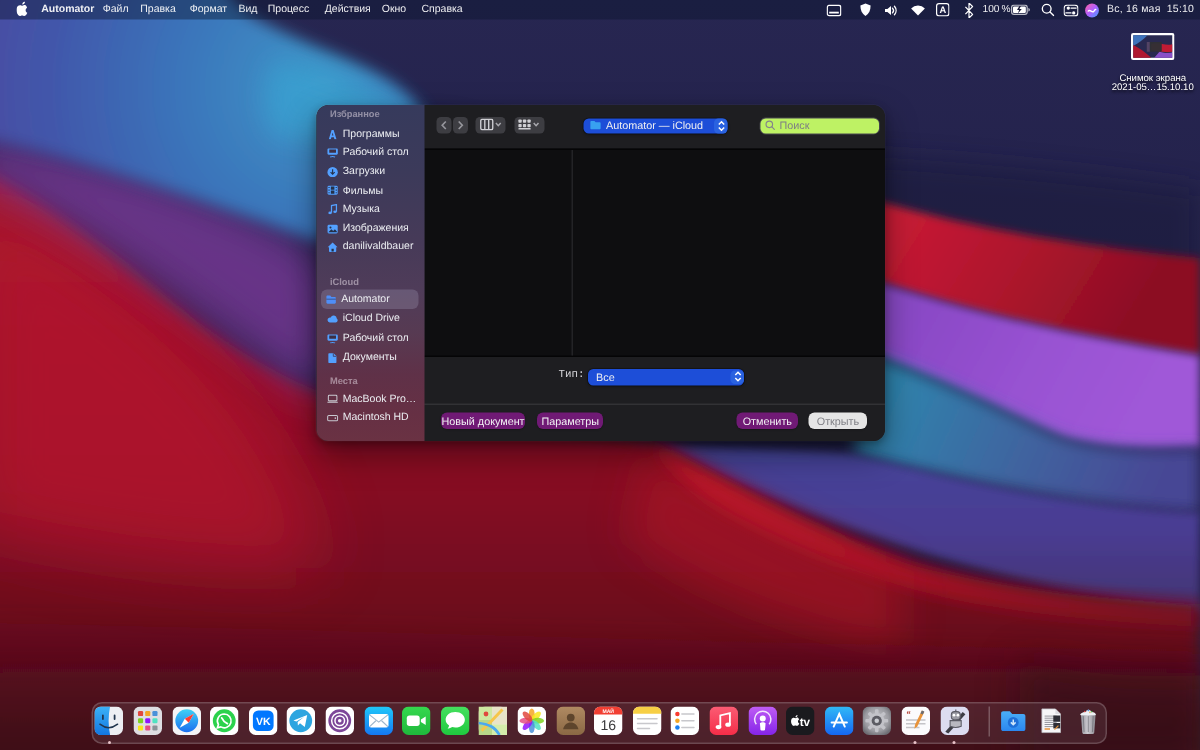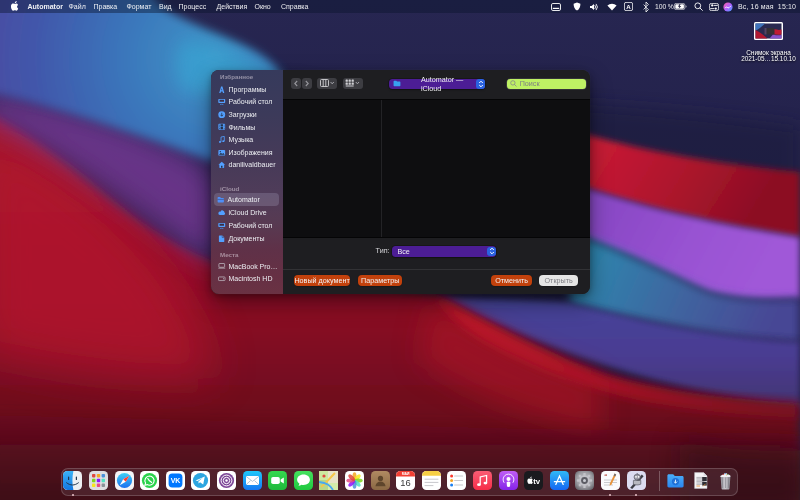--- a/index.html
+++ b/index.html
@@ -17,23 +17,23 @@
 #dlg{position:absolute;left:211px;top:69.5px;width:378.5px;height:224.5px;border-radius:8px;overflow:hidden;background:#1d1d20;box-shadow:0 9px 22px rgba(0,0,0,.42),0 2px 6px rgba(0,0,0,.3),0 0 1px rgba(255,255,255,.22);z-index:20;font-size:7.2px;color:#e8e8ec;}
 #sbar{position:absolute;left:0;top:0;width:71.5px;height:224.5px;background:linear-gradient(180deg,#363a5c 0%,#3c3a5a 20%,#463a58 40%,#4f3c59 55%,#573a52 68%,#5f3148 80%,#663044 92%,#6a3243 100%);}
 .srow{position:absolute;left:4px;width:64px;height:12.6px;display:flex;align-items:center;color:#eceef2;font-size:7px;white-space:nowrap;overflow:hidden;}
 .srow svg{margin:0 3px 0 3px;flex:0 0 auto;}
 .shdr{position:absolute;left:9px;color:rgba(235,225,235,.5);font-size:6.2px;font-weight:bold;white-space:nowrap;}
 .ssel{background:rgba(190,190,220,.22);border-radius:4px;}
 #dmain{position:absolute;left:71.5px;top:0;right:0;bottom:0;background:#1e1e21;}
 #browse{position:absolute;left:71.5px;top:29.5px;right:0;height:138.5px;background:#0e0e10;border-top:1px solid #050506;border-bottom:1px solid #050506;}
 #browse .vdiv{position:absolute;left:98px;top:0;bottom:0;width:1px;background:#232326;}
 .tbtn{position:absolute;top:8.5px;height:10.5px;background:#3d3d42;border-radius:3px;display:flex;align-items:center;justify-content:center;color:#9a9aa0;}
-.pop{position:absolute;background:#4c1d95;border-radius:3.5px;display:flex;align-items:center;color:#f0f0f2;box-shadow:0 0 0 .5px rgba(0,0,0,.4),0 1px 2px rgba(0,0,0,.3);gap:17px;}
+.pop{position:absolute;background:#1d4ed8;border-radius:3.5px;display:flex;align-items:center;color:#f0f0f2;box-shadow:0 0 0 .5px rgba(0,0,0,.4),0 1px 2px rgba(0,0,0,.3);}
 .pstep{position:absolute;right:.5px;top:.5px;bottom:.5px;width:8.5px;background:#2a62e0;border-radius:3px;display:flex;flex-direction:column;align-items:center;justify-content:center;}
-.btn{position:absolute;height:11.5px;background:#c2410c;border-radius:4px;color:#f2f2f4;font-size:7.2px;display:flex;align-items:center;justify-content:center;box-shadow:0 .5px 1px rgba(0,0,0,.35);}
+.btn{position:absolute;height:11.5px;background:#701a75;border-radius:4px;color:#f2f2f4;font-size:7.2px;display:flex;align-items:center;justify-content:center;box-shadow:0 .5px 1px rgba(0,0,0,.35);}
 .btn.dis{background:#e5e5e5;color:#808086;}
 
 #dock{position:absolute;left:61px;top:468px;width:676.5px;height:27.5px;background:rgba(95,62,72,.40);border:.5px solid rgba(255,255,255,.18);border-radius:7px;z-index:30;}
 .dk{position:absolute;top:471px;width:19px;height:19px;z-index:31;text-align:right;}
 .dk svg{display:block;}
 .ddot{position:absolute;top:494.2px;width:2.2px;height:2.2px;border-radius:50%;background:rgba(248,210,215,.9);z-index:31;}
 #dsep{position:absolute;left:658.5px;top:471px;width:1px;height:20px;background:rgba(255,255,255,.25);z-index:31;}
 </style></head>
 <body>
 <div id="screen">
@@ -304,21 +304,21 @@
           </svg>
         </div>
  </div>
  <div style="position:absolute;left:295.7px;top:9.2px;width:79.3px;height:10.4px;border-radius:3.5px;background:#bef264;box-shadow:0 0 0 .6px #48484e;display:flex;align-items:center;">
    <svg width="7" height="7" viewBox="0 0 9 9" style="margin:0 2.5px 0 3.5px">
           <circle cx="3.7" cy="3.7" r="2.8" fill="none" stroke="#85858b" stroke-width="1"></circle>
           <path d="M5.9 5.9 8 8" stroke="#85858b" stroke-width="1" stroke-linecap="round"></path>
         </svg>
    <span style="font-size:7.2px;color:#7e7e84">Поиск</span>
  </div>
- <div style="position:absolute;left:160.6px;top:176.9px;width:18px;text-align:right;font-size:7.2px;color:#d8d8dc;">Тип:</div>
+ <div style="position:absolute;left:160.6px;top:176.9px;width:18px;text-align:right;font-size:7.2px;color:#d8d8dc;font-family:Liberation Mono, monospace;">Тип:</div>
  <div class="pop" style="left:181.4px;top:176.8px;width:103.9px;height:10.3px;">
         <span style="font-size:7.2px;margin-left:5px;">Все</span>
    <div class="pstep">
           <svg width="6" height="8" viewBox="0 0 6 8">
             <path d="M1.2 3 3 1.2 4.8 3M1.2 5 3 6.8 4.8 5" stroke="#fff" stroke-width="1" fill="none"></path>
           </svg>
         </div>
  </div>
  <div style="position:absolute;left:71.5px;right:0;top:199.3px;height:1px;background:rgba(255,255,255,.09)"></div>
  <div class="btn" style="left:82.6px;top:205.1px;width:56.9px;">Новый документ</div>

